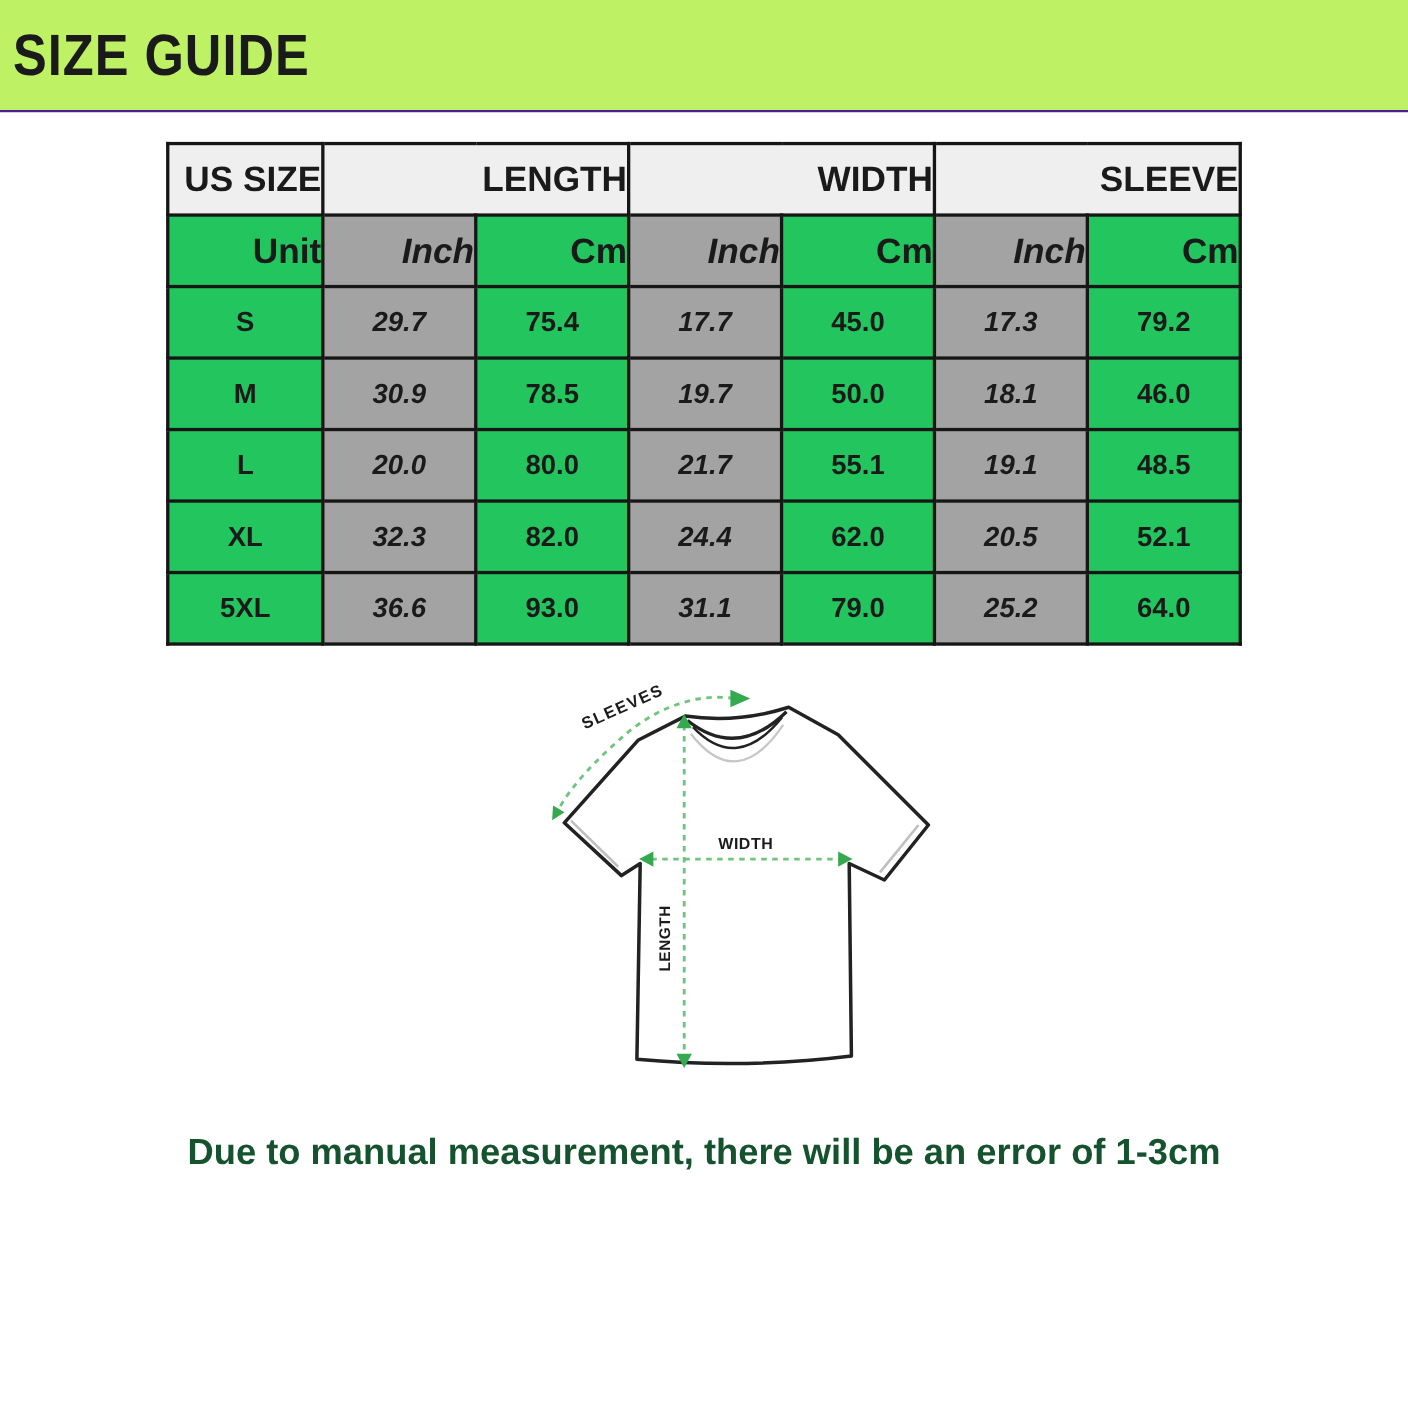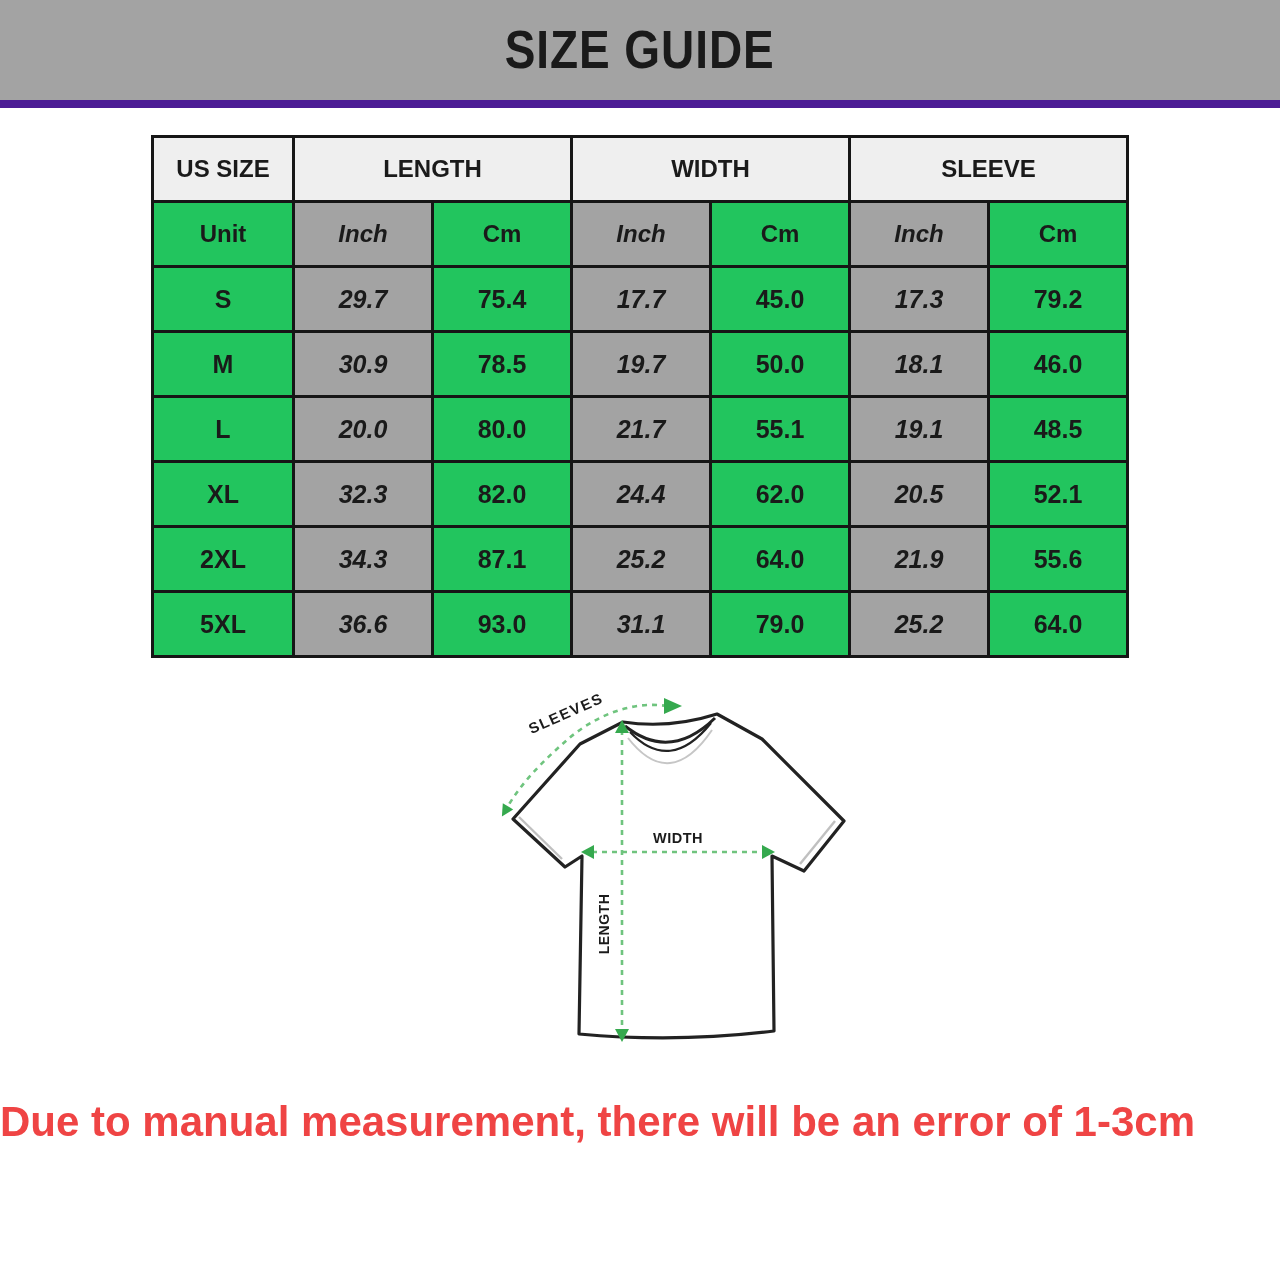--- a/index.html
+++ b/index.html
@@ -1,30 +1,30 @@
 <!DOCTYPE html>
 <html><head>
 <meta charset="utf-8">
 <style>
   html,body{margin:0;padding:0;background:#ffffff;width:1280px;height:1280px;overflow:hidden;
             font-family:"Liberation Sans", sans-serif;}
-  .banner{height:100px;background:#a3a3a3;border-bottom:8px solid #4c1d95;
-          display:flex;align-items:center;justify-content:center;}
+  .banner{height:100px;background:#bef264;border-bottom:2px solid #4c1d95;
+          display:flex;align-items:center;}
   .banner .title{font-size:50px;font-weight:bold;color:#1a1a1a;letter-spacing:1px;
           display:inline-block;transform:scaleX(.92) scaleY(1.06);margin:0;}
   table.size-table{border-collapse:collapse;margin:27px auto 0;table-layout:fixed;}
   .size-table th,.size-table td{border:3px solid #161616;text-align:center;vertical-align:middle;
           padding:0;height:62px;color:#1a1a1a;font-weight:bold;}
-  .size-table th{font-size:24px;}
+  .size-table th{font-size:32px;text-align:right;}
   .size-table td{font-size:25px;}
   .g{background:#22c55e;}
   .w{background:#a3a3a3;font-style:italic;}
   .hd{background:#efefef;}
   .diagram{width:400px;height:400px;margin:26px 0 0 462px;}
-  .note{margin:10px 0 0;font-size:42px;font-weight:bold;color:#ef4444;}
+  .note{margin:10px 0 0;text-align:center;font-size:33px;font-weight:bold;color:#14532d;}
   svg text{font-family:"Liberation Sans", sans-serif;font-weight:bold;fill:#1b1b1b;}
 </style>
 </head>
 <body>
 
 
 
 <header class="banner">
   <span class="title">SIZE GUIDE</span>
 </header>
@@ -85,29 +85,20 @@
   <tr>
     <td class="g">XL</td>
     <td class="w">32.3</td>
     <td class="g">82.0</td>
     <td class="w">24.4</td>
     <td class="g">62.0</td>
     <td class="w">20.5</td>
     <td class="g">52.1</td>
   </tr>
   <tr>
-    <td class="g">2XL</td>
-    <td class="w">34.3</td>
-    <td class="g">87.1</td>
-    <td class="w">25.2</td>
-    <td class="g">64.0</td>
-    <td class="w">21.9</td>
-    <td class="g">55.6</td>
-  </tr>
-  <tr>
     <td class="g">5XL</td>
     <td class="w">36.6</td>
     <td class="g">93.0</td>
     <td class="w">31.1</td>
     <td class="g">79.0</td>
     <td class="w">25.2</td>
     <td class="g">64.0</td>
   </tr>
 </tbody>
   </table>

